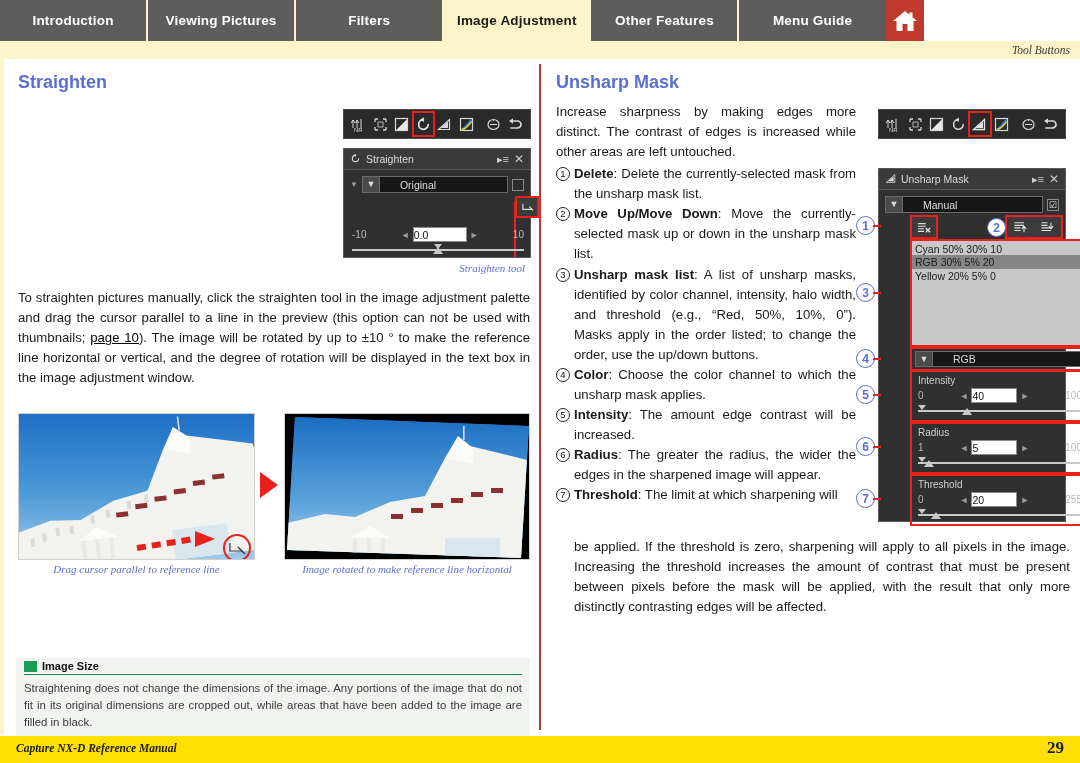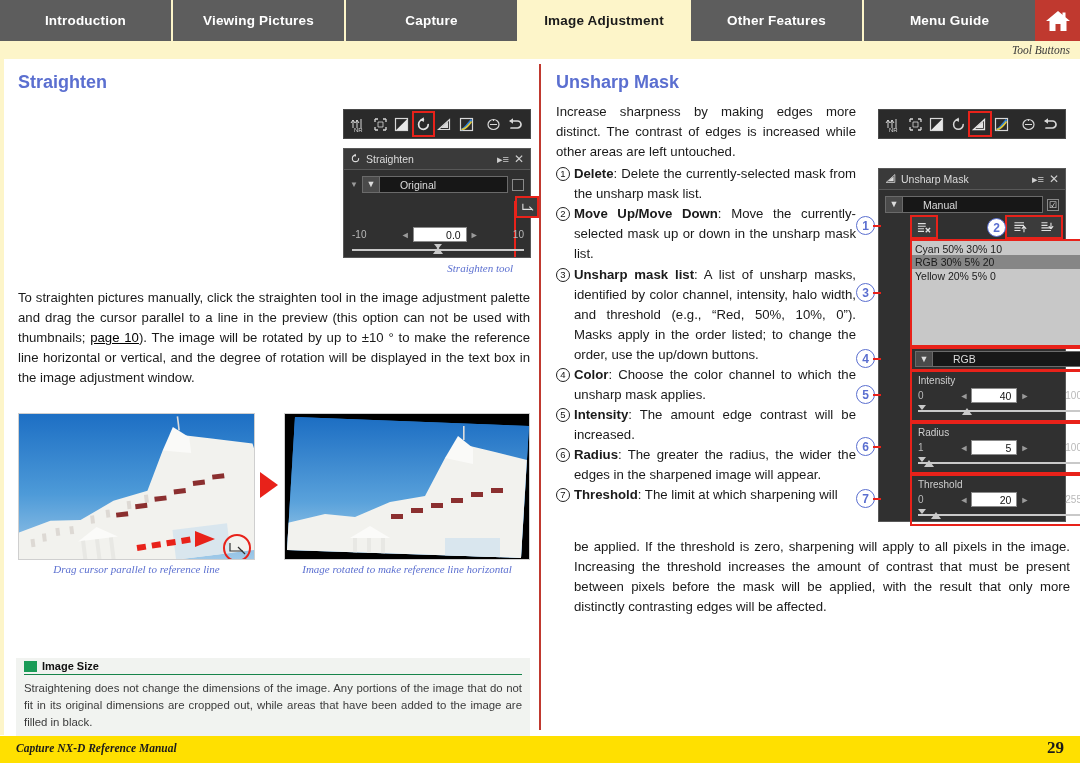--- a/index.html
+++ b/index.html
@@ -6,21 +6,21 @@
   html, body {
     width: 1080px; height: 763px;
     font-family: "Liberation Sans", sans-serif;
     background: #ffffff;
     overflow: hidden;
   }
   #page { position: relative; width: 1080px; height: 763px; background: #fff; }
 
   
   .tabbar {
-    position: absolute; left: 0; top: 0; width: 1080px; height: 41px;
+    position: absolute; left: 0; top: 0; width: 924px; height: 41px;
     background: #fdf5c9; display: flex;
   }
   .tab {
     height: 41px; background: #5d5d5d; color: #ffffff;
     display: flex; align-items: center; justify-content: center;
     font-size: 13.5px; font-weight: bold; letter-spacing: .2px;
     border-right: 2px solid #fdf5c9;
   }
   .tab.active { background: #fdf5c9; color: #1b1b1b; }
   .tab-home {
@@ -104,21 +104,21 @@
     background: #2b2b2b; color: #e0e0e0; font-size: 9px;
     line-height: 10px; text-align: center;
   }
 
   .nx-spin {
     display: flex; align-items: center; justify-content: center; gap: 3px;
   }
   .nx-spin .chev { color: #9a9a9a; font-size: 9px; }
   .nx-spin .box {
     background: #ffffff; color: #111; width: 54px; height: 15px;
-    text-align: right; padding-right: 5px; font-size: 10.5px;
+    padding-right: 5px; font-size: 10.5px;
     line-height: 15px; border: 1px solid #8b8b8b;
   }
   .nx-lim { color: #b9b9b9; font-size: 10px; }
 
   .nx-slider { position: relative; height: 12px; }
   .nx-slider .track {
     position: absolute; left: 0; right: 0; top: 5px; height: 2px;
     background: #c9c9c9;
   }
   .nx-slider .thumb {
@@ -217,21 +217,21 @@
 <div id="page">
 
   <div class="tabbar">
     <div class="tab" style="width:173px">
         <span>Introduction</span>
       </div>
     <div class="tab" style="width:173px">
         <span>Viewing Pictures</span>
       </div>
     <div class="tab" style="width:173px">
-        <span>Capture</span>
+        <span>Filters</span>
       </div>
     <div class="tab active" style="width:172px">
         <span>Image Adjustment</span>
       </div>
     <div class="tab" style="width:173px">
         <span>Other Features</span>
       </div>
     <div class="tab" style="width:171px;border-right:none">
         <span>Menu Guide</span>
       </div>
@@ -342,21 +342,21 @@
         <span class="chev">►</span>
       </span>
       <span class="nx-lim">10</span>
     </div>
     <div class="nx-slider" style="position:absolute;left:8px;top:95px;width:172px">
       <div class="track"></div>
       <div class="marker" style="left:82px"></div>
       <div class="thumb" style="left:81px"></div>
     </div>
   </div>
-  <div class="caption" style="position:absolute;left:388px;top:262px;width:125px;text-align:right">Straighten tool</div>
+  <div class="caption" style="position:absolute;left:400px;top:262px;width:125px;text-align:right">Straighten tool</div>
 
   <div class="body" id="manual-para">
     <span>To straighten pictures manually, click the straighten tool in the image adjustment palette and drag the cursor parallel to a line in the preview (this option can not be used with thumbnails; </span><a class="pagelink" href="#">page 10</a><span>). The image will be rotated by up to ±10 ° to make the reference line horizontal or vertical, and the degree of rotation will be displayed in the text box in the image adjustment window.</span>
   </div>
 
   <div class="photo" style="position:absolute;left:18px;top:413px;width:237px;height:147px;border:1px solid #cfcfcf">
     <div class="sky"></div>
     <svg width="237" height="147" viewBox="0 0 237 147" style="position:absolute;left:0;top:0">
       <g transform="rotate(-7 118 90)">
         <path d="M-20 150 L-20 108 L30 96 L60 99 L95 84 L130 78 L150 40 L175 28 L200 34 L240 44 L260 150 Z" fill="#f2f2ee"></path>

